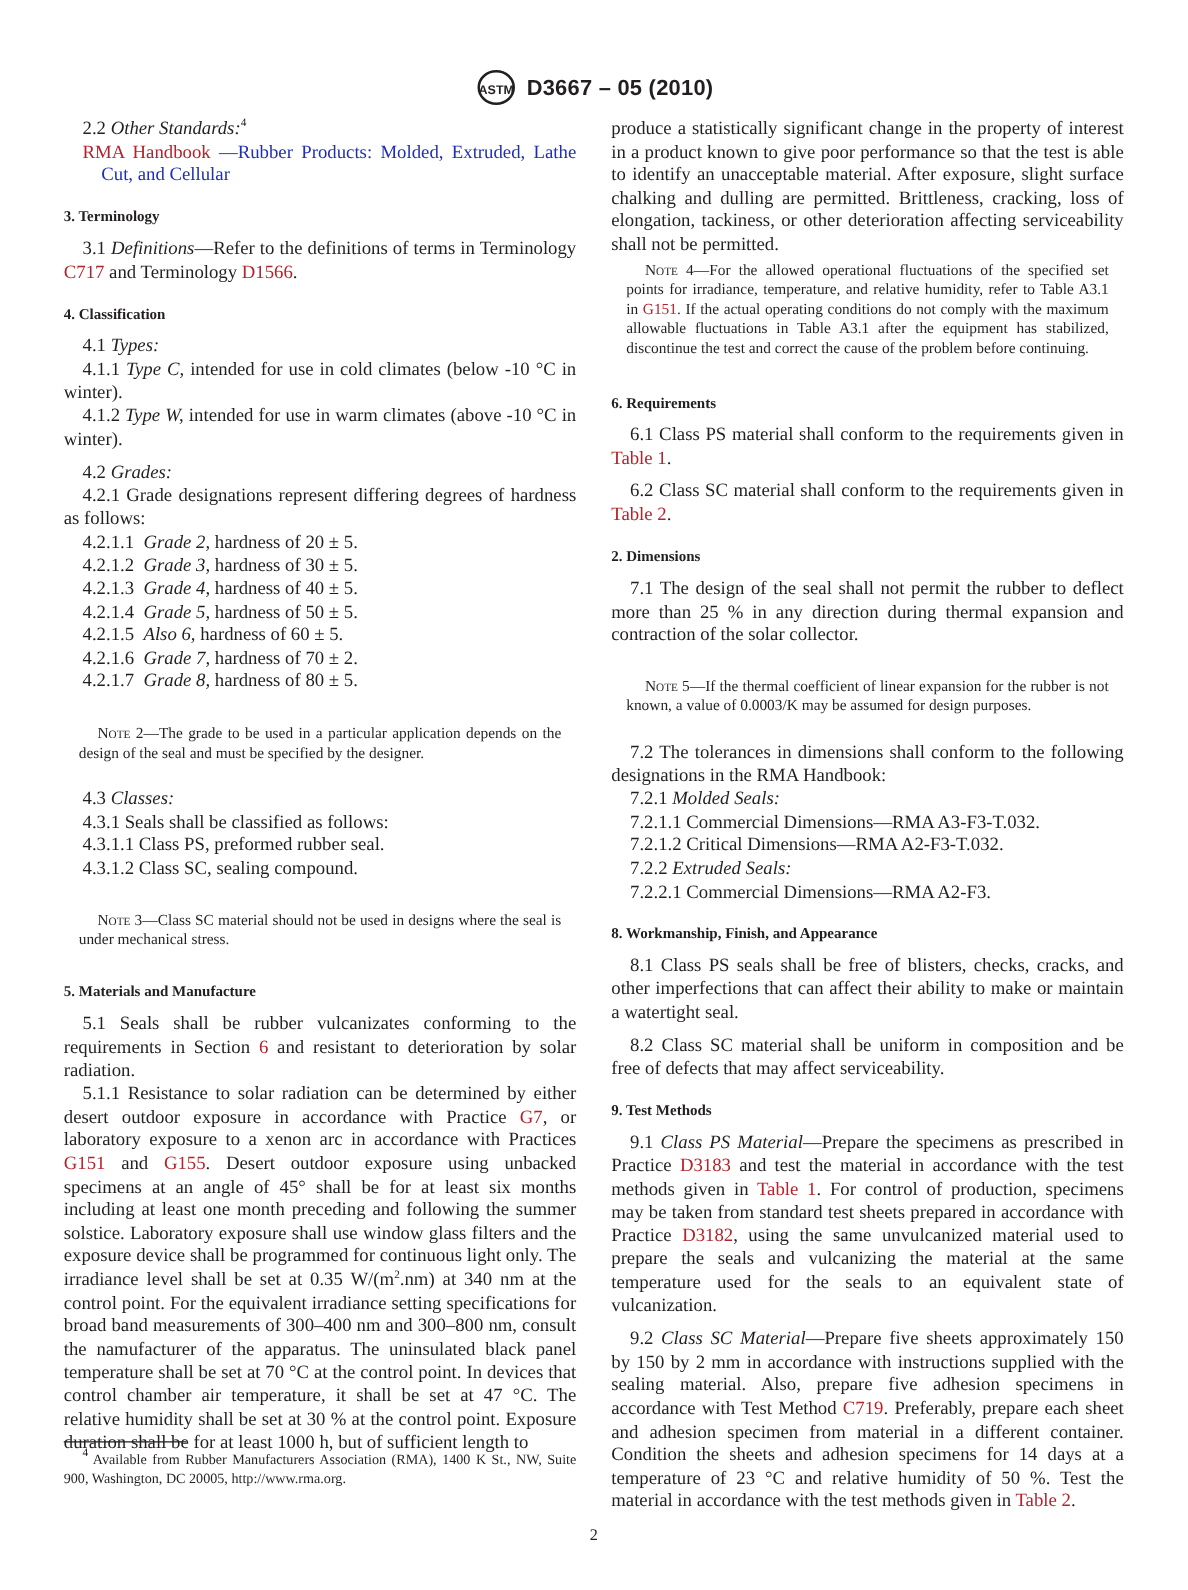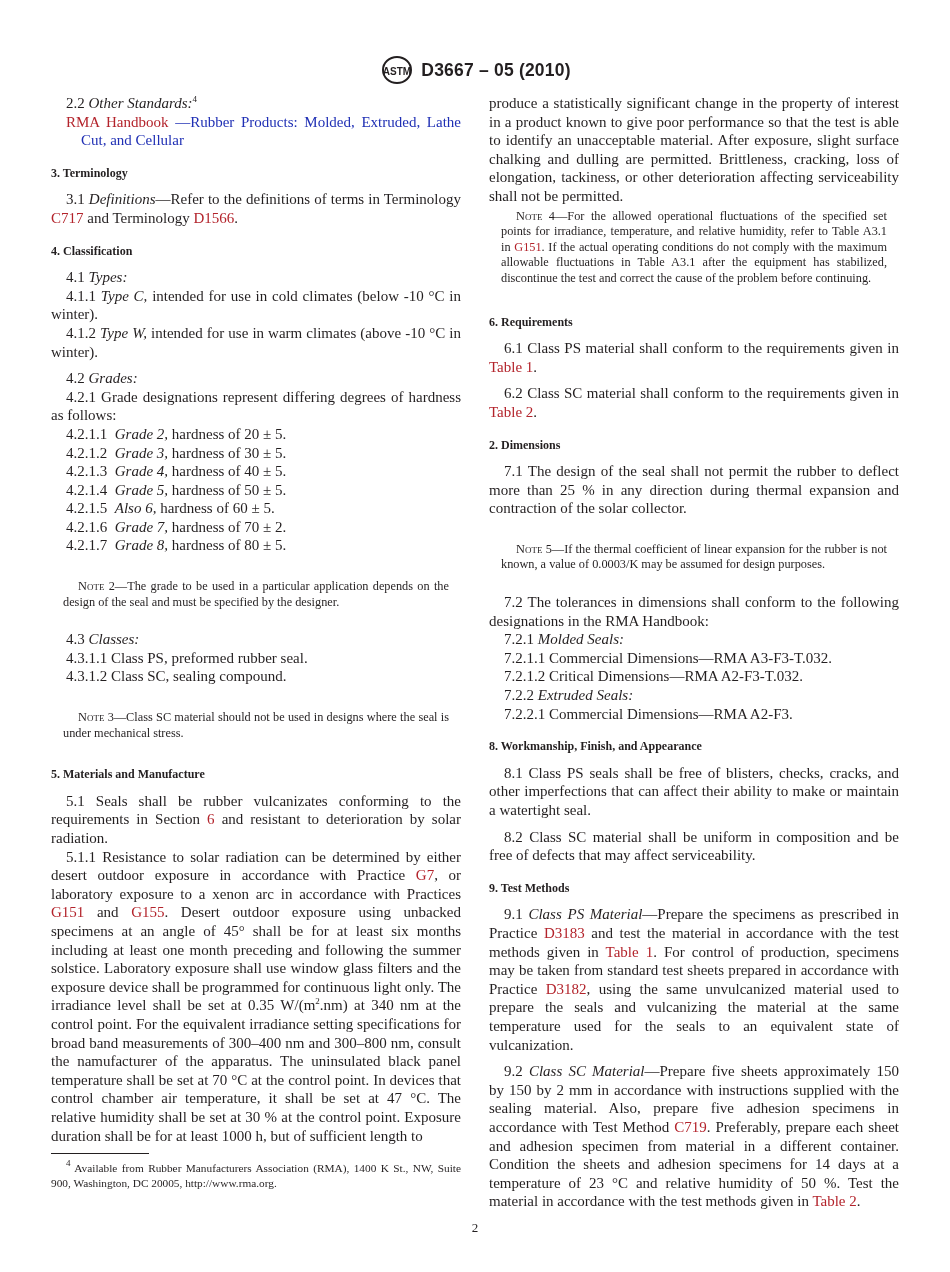--- a/index.html
+++ b/index.html
@@ -92,20 +92,21 @@
     <p class="l1"><span>4.2.1.3</span>&nbsp;&nbsp;<i>Grade 4,</i><span> hardness of 40 ± 5.</span></p>
     <p class="l1"><span>4.2.1.4</span>&nbsp;&nbsp;<i>Grade 5,</i><span> hardness of 50 ± 5.</span></p>
     <p class="l1"><span>4.2.1.5</span>&nbsp;&nbsp;<i>Also 6,</i><span> hardness of 60 ± 5.</span></p>
     <p class="l1"><span>4.2.1.6</span>&nbsp;&nbsp;<i>Grade 7,</i><span> hardness of 70 ± 2.</span></p>
     <p class="l1"><span>4.2.1.7</span>&nbsp;&nbsp;<i>Grade 8,</i><span> hardness of 80 ± 5.</span></p>
   </div>
   <div class="gap-m"></div>
   <p class="note ind"><span class="sc">Note 2</span><span>—The grade to be used in a particular application depends on the design of the seal and must be specified by the designer.</span></p>
   <div class="gap-s"></div>
   <p class="l1"><span>4.3 </span><i>Classes:</i></p>
+  <p class="l1">4.3.1 Seals shall be classified as follows:</p>
   <p class="l1">4.3.1.1 Class PS, preformed rubber seal.</p>
   <p class="l1">4.3.1.2 Class SC, sealing compound.</p>
   <div class="gap-m"></div>
   <p class="note ind"><span class="sc">Note 3</span><span>—Class SC material should not be used in designs where the seal is under mechanical stress.</span></p>
   <div class="gap-m"></div>
   <p class="h">5. Materials and Manufacture</p>
   <div class="gap-s"></div>
   <p class="ind"><span>5.1 Seals shall be rubber vulcanizates conforming to the requirements in Section </span><span class="link">6</span><span> and resistant to deterioration by solar radiation.</span></p>
   <p class="ind"><span>5.1.1 Resistance to solar radiation can be determined by either desert outdoor exposure in accordance with Practice </span><span class="link">G7</span><span>, or laboratory exposure to a xenon arc in accordance with Practices </span><span class="link">G151</span><span> and </span><span class="link">G155</span><span>. Desert outdoor exposure using unbacked specimens at an angle of 45° shall be for at least six months including at least one month preceding and following the summer solstice. Laboratory exposure shall use window glass filters and the exposure device shall be programmed for continuous light only. The irradiance level shall be set at 0.35 W/(m</span><sup>2</sup><span>.nm) at 340 nm at the control point. For the equivalent irradiance setting specifications for broad band measurements of 300–400 nm and 300–800 nm, consult the namufacturer of the apparatus. The uninsulated black panel temperature shall be set at 70 °C at the control point. In devices that control chamber air temperature, it shall be set at 47 °C. The relative humidity shall be set at 30 % at the control point. Exposure duration shall be for at least 1000 h, but of sufficient length to</span></p>
 </div>

